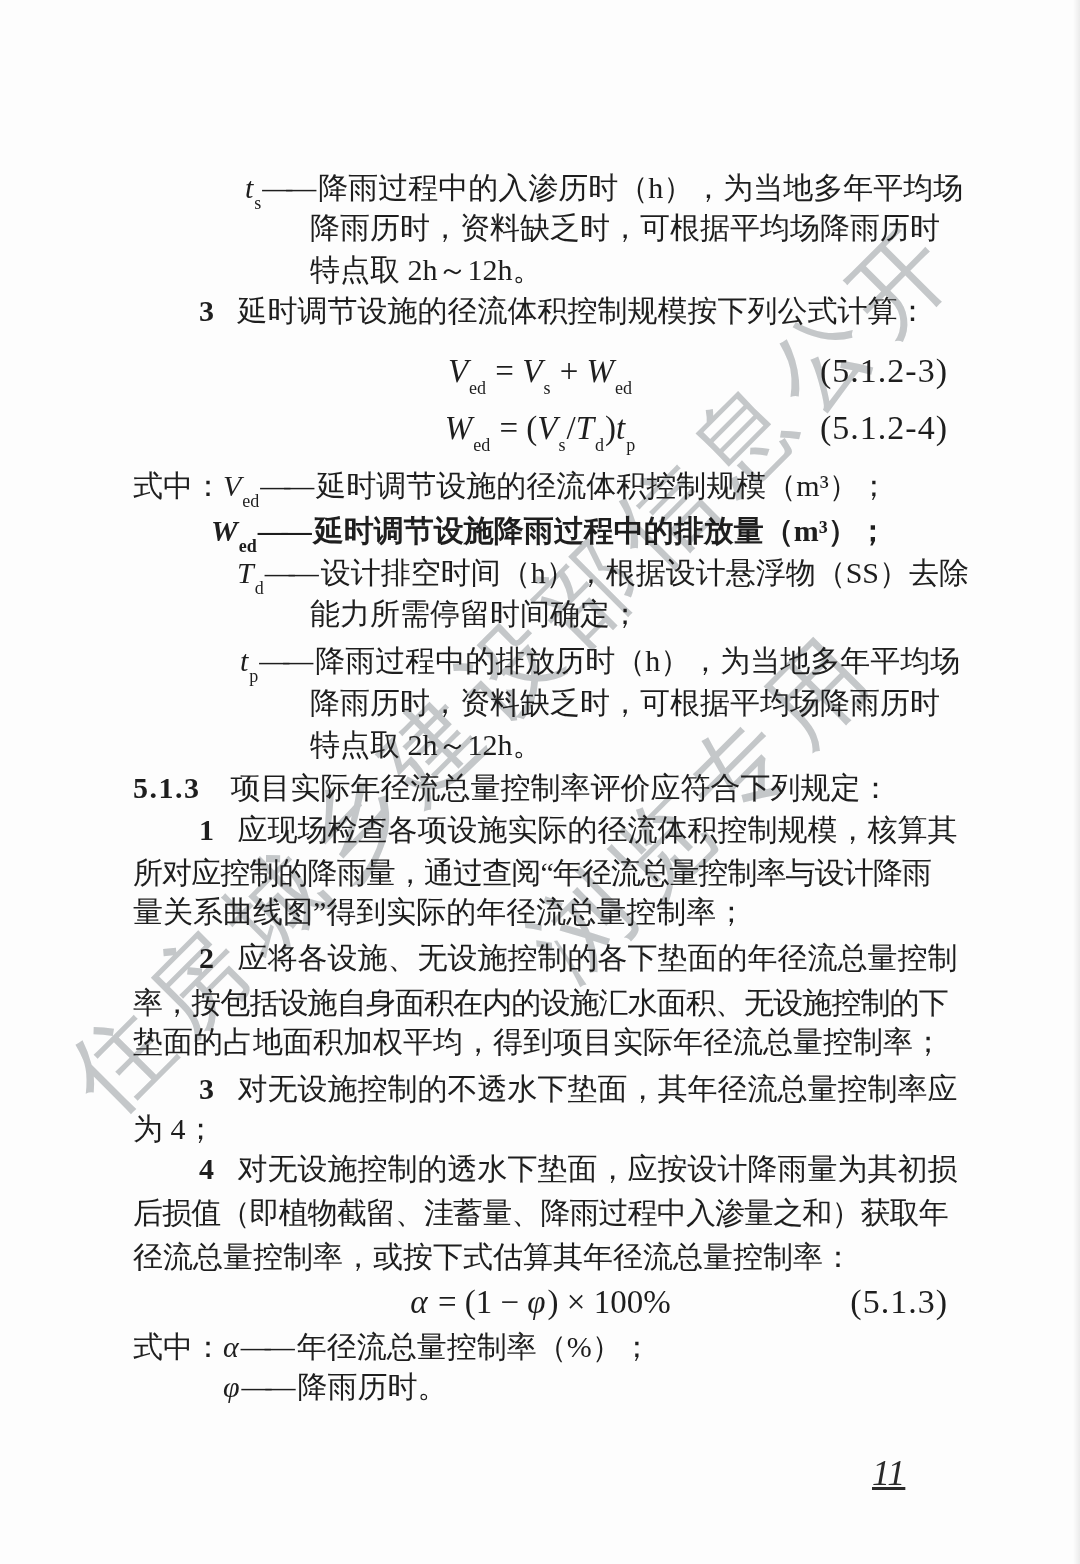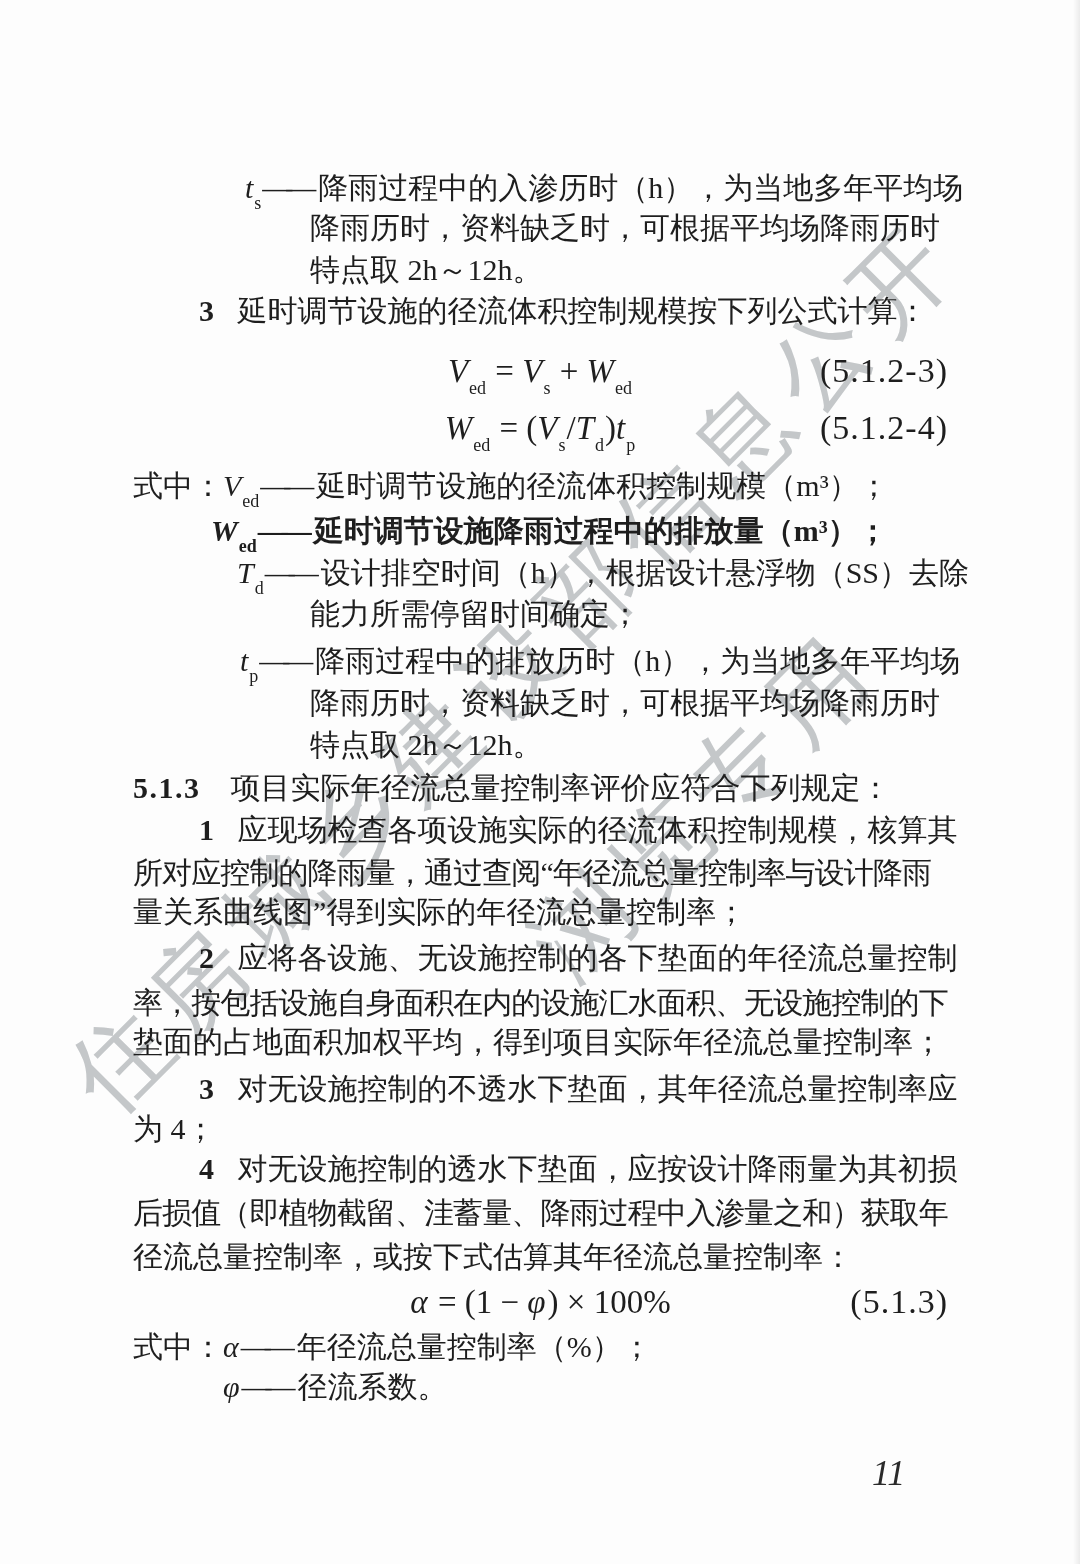--- a/index.html
+++ b/index.html
@@ -61,20 +61,21 @@
     font-size:34px;
     letter-spacing:1px;
   }
 
   .pagenum {
     position:absolute;
     left:872px; top:1452px;
     font-size:36px;
     font-style:italic;
     color:#2a2a2a;
+    text-decoration:underline;
   }
 </style>
 </head>
 <body>
 
 <div class="page">
 
   <div class="wm-layer">
     <div class="watermark wm1" style="color: rgb(196, 199, 201);">住房城乡建设部信息公开</div>
     <div class="watermark wm2" style="color: rgb(196, 199, 201);">浏览专用</div>
@@ -102,18 +103,18 @@
       <div class="line" style="left: 199px; top: 936px;"><span class="num" style="font-weight: bold;">2</span><span>应将各设施、无设施控制的各下垫面的年径流总量控制</span></div>
       <div class="line stretch" style="left: 133px; top: 981px;"><span>率，按包括设施自身面积在内的设施汇水面积、无设施控制的下</span></div>
       <div class="line" style="left: 133px; top: 1020px;"><span>垫面的占地面积加权平均，得到项目实际年径流总量控制率；</span></div>
       <div class="line" style="left: 199px; top: 1067px;"><span class="num" style="font-weight: bold;">3</span><span>对无设施控制的不透水下垫面，其年径流总量控制率应</span></div>
       <div class="line" style="left: 133px; top: 1107px;"><span>为 4；</span></div>
       <div class="line" style="left: 199px; top: 1147px;"><span class="num" style="font-weight: bold;">4</span><span>对无设施控制的透水下垫面，应按设计降雨量为其初损</span></div>
       <div class="line stretch" style="left: 133px; top: 1191px;"><span>后损值（即植物截留、洼蓄量、降雨过程中入渗量之和）获取年</span></div>
       <div class="line" style="left: 133px; top: 1235px;"><span>径流总量控制率，或按下式估算其年径流总量控制率：</span></div>
       <div class="line eqline" style="left: 133px; top: 1278px;"><i>α</i><span> = (1 − </span><i>φ</i><span>) × 100%</span><span class="eqnum">(5.1.3)</span></div>
       <div class="line" style="left: 133px; top: 1325px;"><span>式中：</span><i>α</i><span class="dash">——</span><span>年径流总量控制率（%）；</span></div>
-      <div class="line" style="left: 223px; top: 1365px;"><i>φ</i><span class="dash">——</span><span>径流系数。</span></div>
+      <div class="line" style="left: 223px; top: 1365px;"><i>φ</i><span class="dash">——</span><span>降雨历时。</span></div>
     </div>
 
   <div class="pagenum">11</div>
 
 </div>
 
 </body></html>

